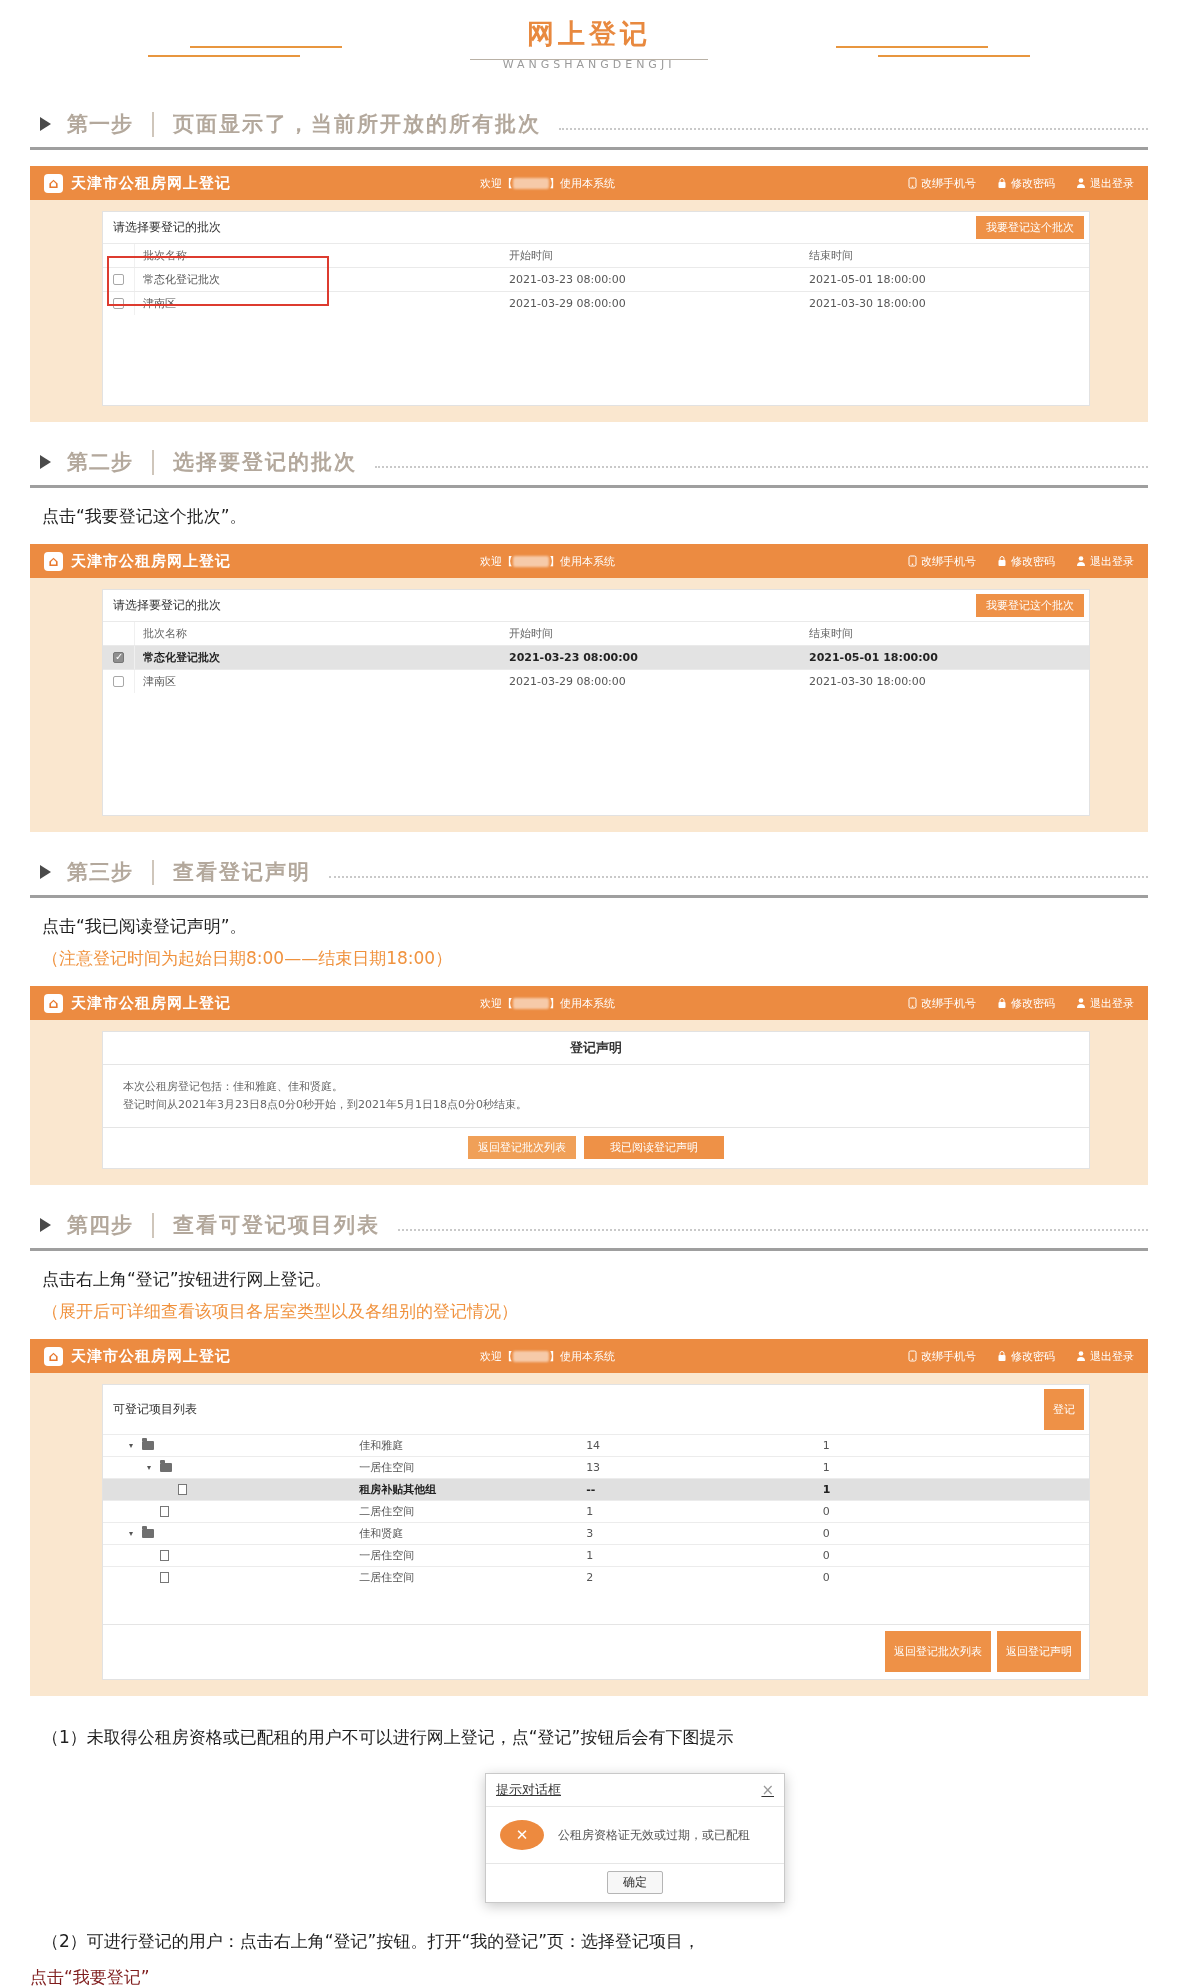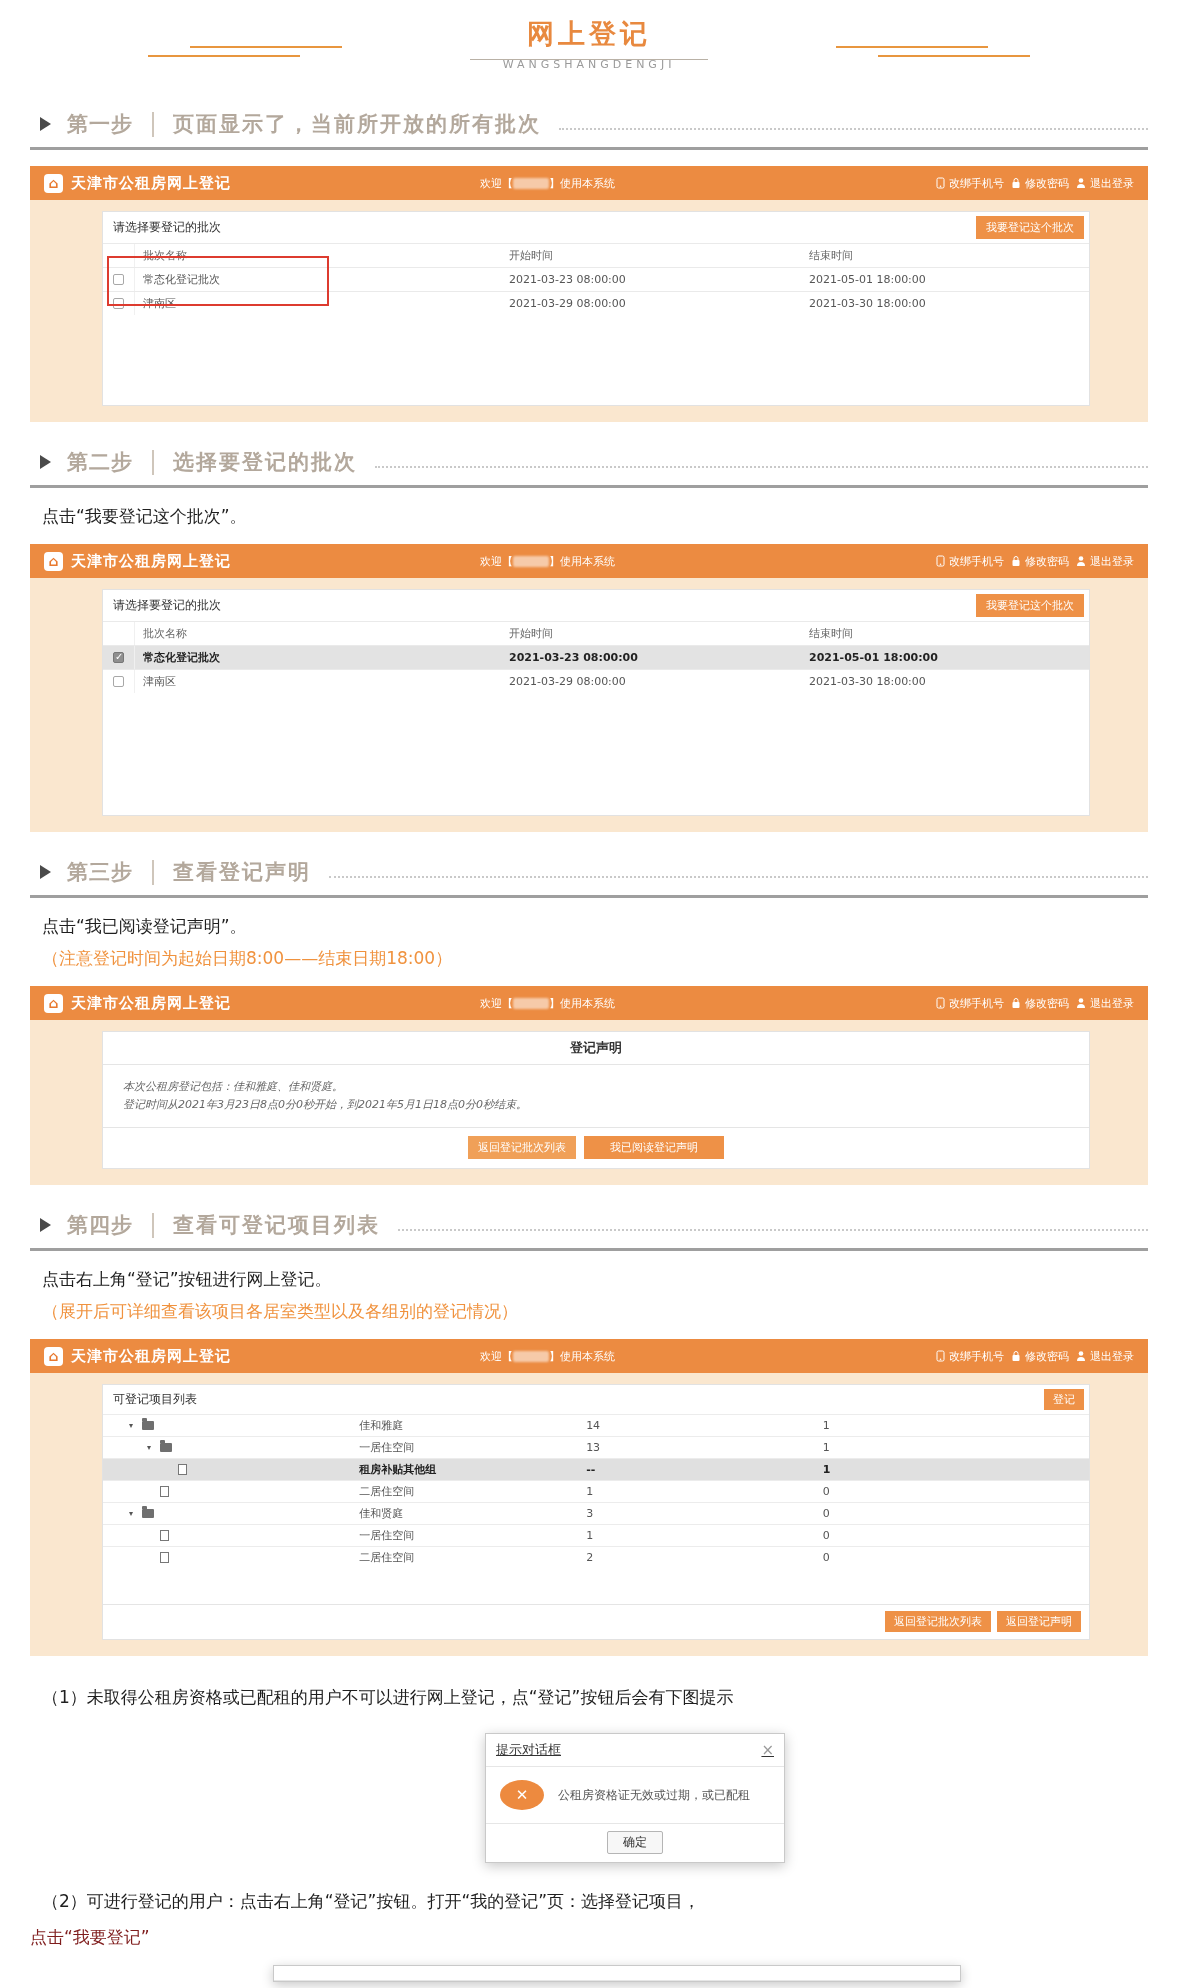--- a/index.html
+++ b/index.html
@@ -32,49 +32,49 @@
   .para2 { font-size:17px; color:#7f1d1d; margin:8px 0 0 0; }
 
   
   .shot { margin-top:16px; background:#fae7cf; }
   .app-header { height:34px; background:#ec8b41; display:flex; align-items:center; padding:0 14px; color:#fff; }
   .brand { display:flex; align-items:center; flex:0 0 40%; }
   .logo { width:19px; height:19px; background:#fff; border-radius:4px; color:#e8792f; font-size:14px; line-height:19px; text-align:center; font-weight:bold; margin-right:8px; flex:0 0 auto; }
   .app-title { font-size:15px; font-weight:bold; letter-spacing:1px; white-space:nowrap; }
   .welcome { font-size:11px; flex:1; white-space:nowrap; }
   .redacted { display:inline-block; width:36px; height:11px; background:rgba(255,255,255,.55); border-radius:2px; filter:blur(1.2px); vertical-align:middle; }
-  .app-menu { display:flex; gap:7px; font-size:11px; flex:0 0 auto; }
+  .app-menu { display:flex; gap:21px; font-size:11px; flex:0 0 auto; }
   .menu-item { display:flex; align-items:center; gap:4px; white-space:nowrap; cursor:pointer; }
   .menu-item svg { display:block; }
 
   .shot-body { padding:11px 58px 16px 72px; }
   .panel { position:relative; background:#fff; border:1px solid #e2e2e2; }
   .panel-head { display:flex; align-items:center; justify-content:space-between; padding:4px 5px 4px 10px; }
   .panel-title { font-size:12px; color:#333; }
   .btn { display:inline-block; background:#ee9147; color:#fff; font-size:11px; padding:4px 10px; border-radius:0; cursor:pointer; white-space:nowrap; }
   .btn-light { background:#f0a058; }
-  .btn-sm { padding:3px 9px; }
+  .btn-sm { padding:13px 9px; }
 
   
   .thead, .t-row { display:flex; align-items:center; border-top:1px solid #eaeaea; font-size:11px; color:#555; min-height:22px; }
   .thead { color:#666; }
   .cb-col { flex:0 0 32px; display:flex; justify-content:center; align-items:center; border-right:1px solid #f0f0f0; align-self:stretch; }
   .col-name { flex:1; padding:4px 8px; }
   .col-start { flex:0 0 300px; padding:4px 0; }
   .col-end { flex:0 0 280px; padding:4px 0; }
   .t-row[data-selected="true"] { background:#e3e3e3; font-weight:bold; color:#222; }
   .checkbox { width:11px; height:11px; border:1px solid #a8a8a8; border-radius:2px; background:#fff; position:relative; cursor:pointer; }
   .checkbox[data-checked="true"] { background:#8f8f8f; border-color:#777; }
   .checkbox[data-checked="true"]::after { content:"✓"; position:absolute; left:1px; top:-2px; color:#fff; font-size:10px; }
   .fill-90 { height:90px; } .fill-120 { height:122px; }
   .redbox { position:absolute; border:2px solid #dd3b2f; left:4px; top:44px; width:222px; height:50px; pointer-events:none; }
 
   
   .stmt-title { text-align:center; font-size:13px; font-weight:bold; color:#333; padding:7px 0; border-bottom:1px solid #e5e5e5; }
-  .stmt-body { font-size:11px; color:#666; padding:13px 0 13px 20px; line-height:1.65; border-bottom:1px solid #e5e5e5;font-style:italic; }
+  .stmt-body { font-size:11px; color:#666; padding:13px 0 13px 20px; line-height:1.65; border-bottom:1px solid #e5e5e5; }
   .stmt-footer { display:flex; justify-content:center; gap:8px; padding:8px 0 9px; }
 
   
   .p-thead, .p-row { display:flex; align-items:center; border-top:1px solid #ececec; font-size:11px; color:#555; min-height:19px; }
   .p-thead { color:#666; min-height:21px; }
   .tree-cell { flex:0 0 26%; display:flex; align-items:center; gap:5px; }
   .p-row[data-level="1"] .tree-cell { padding-left:26px; }
   .p-row[data-level="2"] .tree-cell { padding-left:44px; }
   .p-row[data-level="3"] .tree-cell { padding-left:62px; }
   .pn { flex:0 0 23%; padding:3px 0; } .pu { flex:0 0 24%; } .pp { flex:1; }

